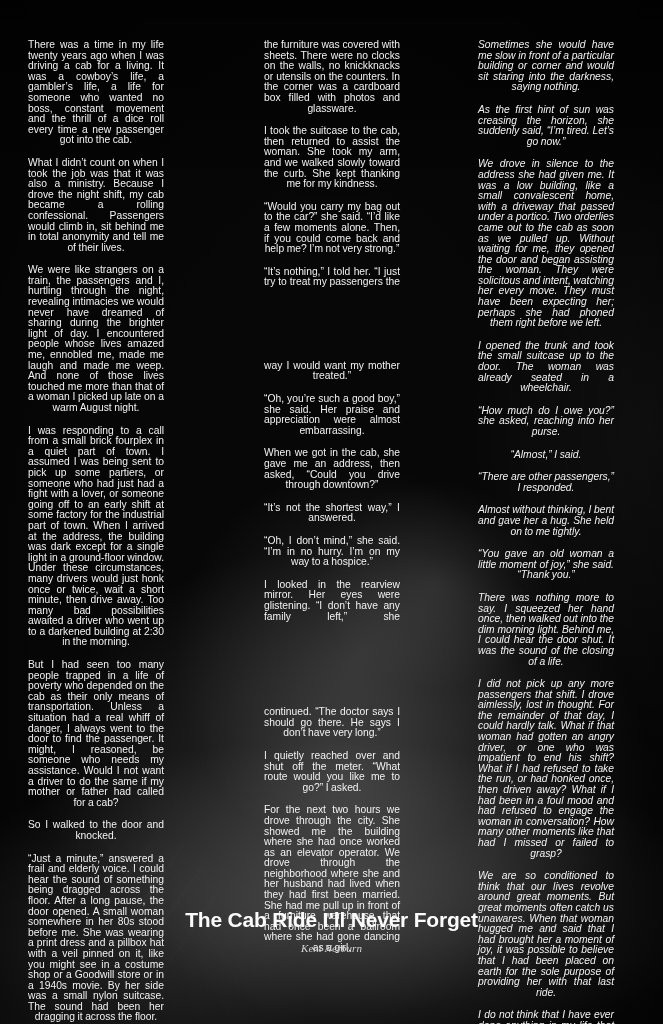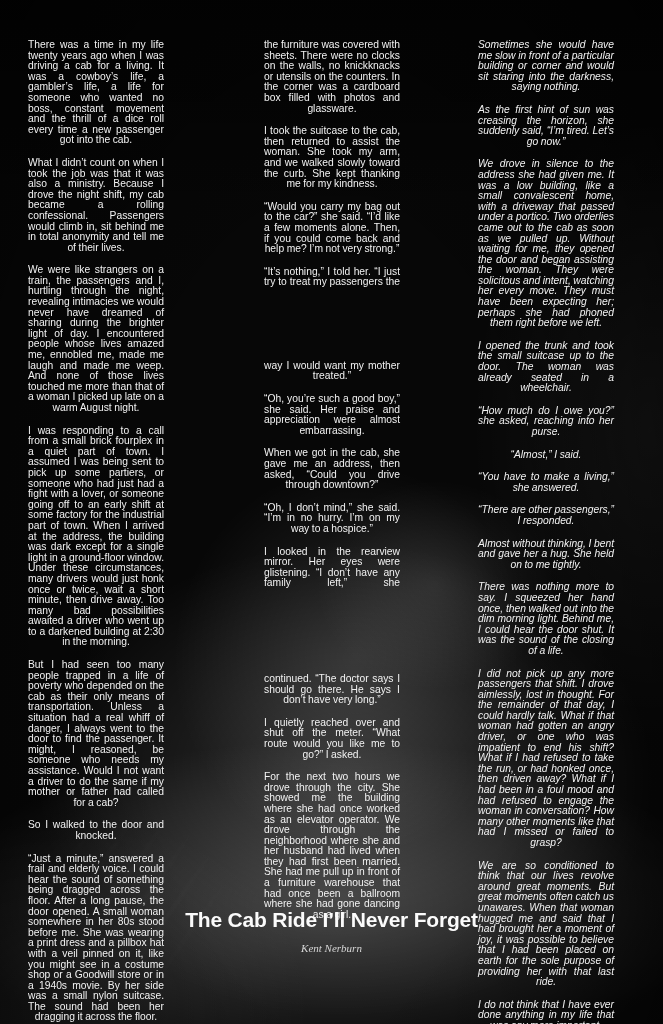--- a/index.html
+++ b/index.html
@@ -74,38 +74,39 @@
 
 <div class="col" id="col2">
   <p>the furniture was covered with sheets. There were no clocks on the walls, no knickknacks or utensils on the counters. In the corner was a cardboard box filled with photos and glassware.</p>
   <p>I took the suitcase to the cab, then returned to assist the woman. She took my arm, and we walked slowly toward the curb. She kept thanking me for my kindness.</p>
   <p>“Would you carry my bag out to the car?” she said. “I’d like a few moments alone. Then, if you could come back and help me? I’m not very strong.”</p>
   <p class="frag">“It’s nothing,” I told her. “I just try to treat my passengers the</p>
   <div class="gap-a"></div>
   <p>way I would want my mother treated.”</p>
   <p>“Oh, you’re such a good boy,” she said. Her praise and appreciation were almost embarrassing.</p>
   <p>When we got in the cab, she gave me an address, then asked, “Could you drive through downtown?”</p>
+  <p>“It’s not the shortest way,” I answered.</p>
   <p>“Oh, I don’t mind,” she said. “I’m in no hurry. I’m on my way to a hospice.”</p>
   <p class="frag">I looked in the rearview mirror. Her eyes were glistening. “I don’t have any family left,” she</p>
   <div class="gap-b"></div>
   <p>continued. “The doctor says I should go there. He says I don’t have very long.”</p>
   <p>I quietly reached over and shut off the meter. “What route would you like me to go?” I asked.</p>
   <p>For the next two hours we drove through the city. She showed me the building where she had once worked as an elevator operator. We drove through the neighborhood where she and her husband had lived when they had first been married. She had me pull up in front of a furniture warehouse that had once been a ballroom where she had gone dancing as a girl.</p>
 </div>
 
 <div class="col" id="col3">
   <p>Sometimes she would have me slow in front of a particular building or corner and would sit staring into the darkness, saying nothing.</p>
   <p>As the first hint of sun was creasing the horizon, she suddenly said, “I’m tired. Let’s go now.”</p>
   <p>We drove in silence to the address she had given me. It was a low building, like a small convalescent home, with a driveway that passed under a portico. Two orderlies came out to the cab as soon as we pulled up. Without waiting for me, they opened the door and began assisting the woman. They were solicitous and intent, watching her every move. They must have been expecting her; perhaps she had phoned them right before we left.</p>
   <p>I opened the trunk and took the small suitcase up to the door. The woman was already seated in a wheelchair.</p>
   <p>“How much do I owe you?” she asked, reaching into her purse.</p>
   <p>“Almost,” I said.</p>
-  <p>“You have to make a living,” she answered.</p>
   <p>“There are other passengers,” I responded.</p>
   <p>Almost without thinking, I bent and gave her a hug. She held on to me tightly.</p>
+  <p>“You gave an old woman a little moment of joy,” she said. “Thank you.”</p>
   <p>There was nothing more to say. I squeezed her hand once, then walked out into the dim morning light. Behind me, I could hear the door shut. It was the sound of the closing of a life.</p>
   <p>I did not pick up any more passengers that shift. I drove aimlessly, lost in thought. For the remainder of that day, I could hardly talk. What if that woman had gotten an angry driver, or one who was impatient to end his shift? What if I had refused to take the run, or had honked once, then driven away? What if I had been in a foul mood and had refused to engage the woman in conversation? How many other moments like that had I missed or failed to grasp?</p>
   <p>We are so conditioned to think that our lives revolve around great moments. But great moments often catch us unawares. When that woman hugged me and said that I had brought her a moment of joy, it was possible to believe that I had been placed on earth for the sole purpose of providing her with that last ride.</p>
   <p>I do not think that I have ever done anything in my life that was any more important.</p>
 </div>
 
 <div class="title-wrap">
   <h1 class="title">The Cab Ride I’ll Never Forget</h1>
   <div class="author">Kent Nerburn</div>
 </div>

